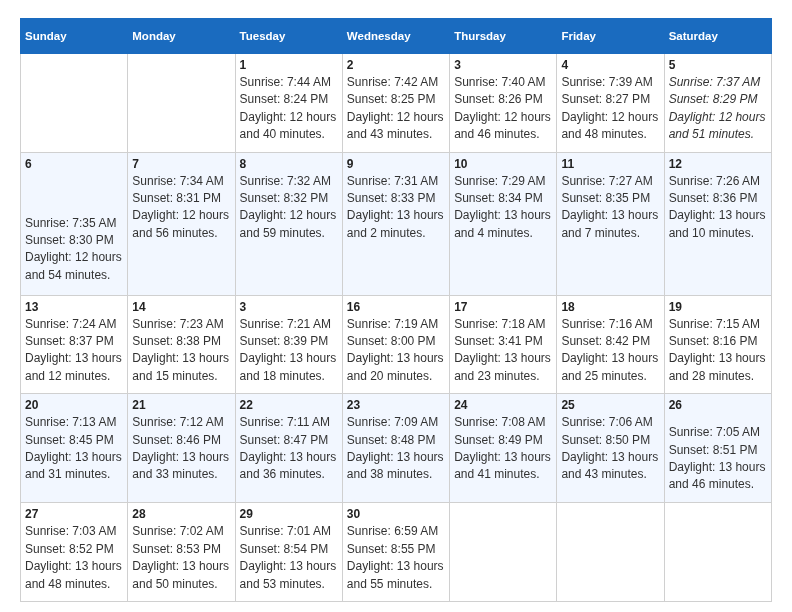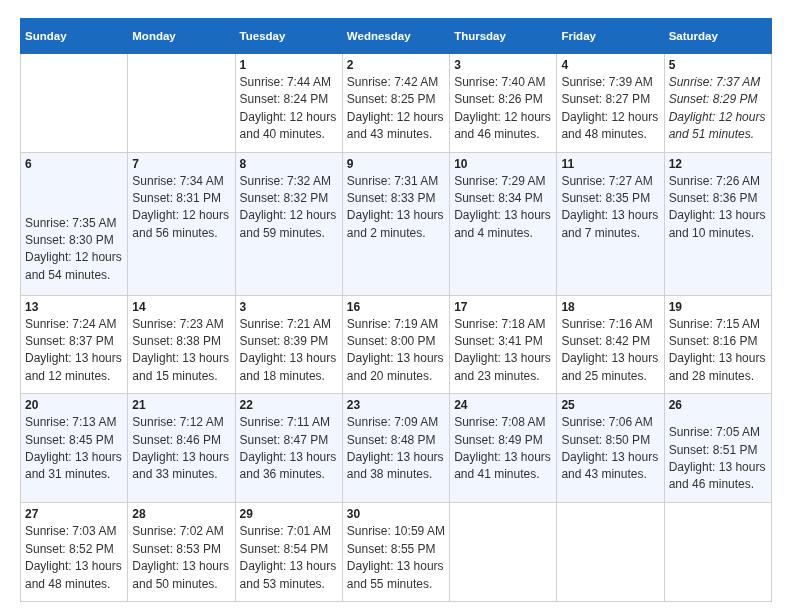--- a/index.html
+++ b/index.html
@@ -308,21 +308,21 @@
 Daylight: 13 hours and 50 minutes.</div>
           </td>
           <td>
             <span class="day-num">29</span>
             <div class="day-info" style="white-space: pre-line;">Sunrise: 7:01 AM
 Sunset: 8:54 PM
 Daylight: 13 hours and 53 minutes.</div>
           </td>
           <td>
             <span class="day-num">30</span>
-            <div class="day-info" style="white-space: pre-line;">Sunrise: 10:59 AM
+            <div class="day-info" style="white-space: pre-line;">Sunrise: 6:59 AM
 Sunset: 8:55 PM
 Daylight: 13 hours and 55 minutes.</div>
           </td>
           <td class="empty"></td>
           <td class="empty"></td>
           <td class="empty"></td>
         </tr>
       </tbody>
   </table>
 </div>

